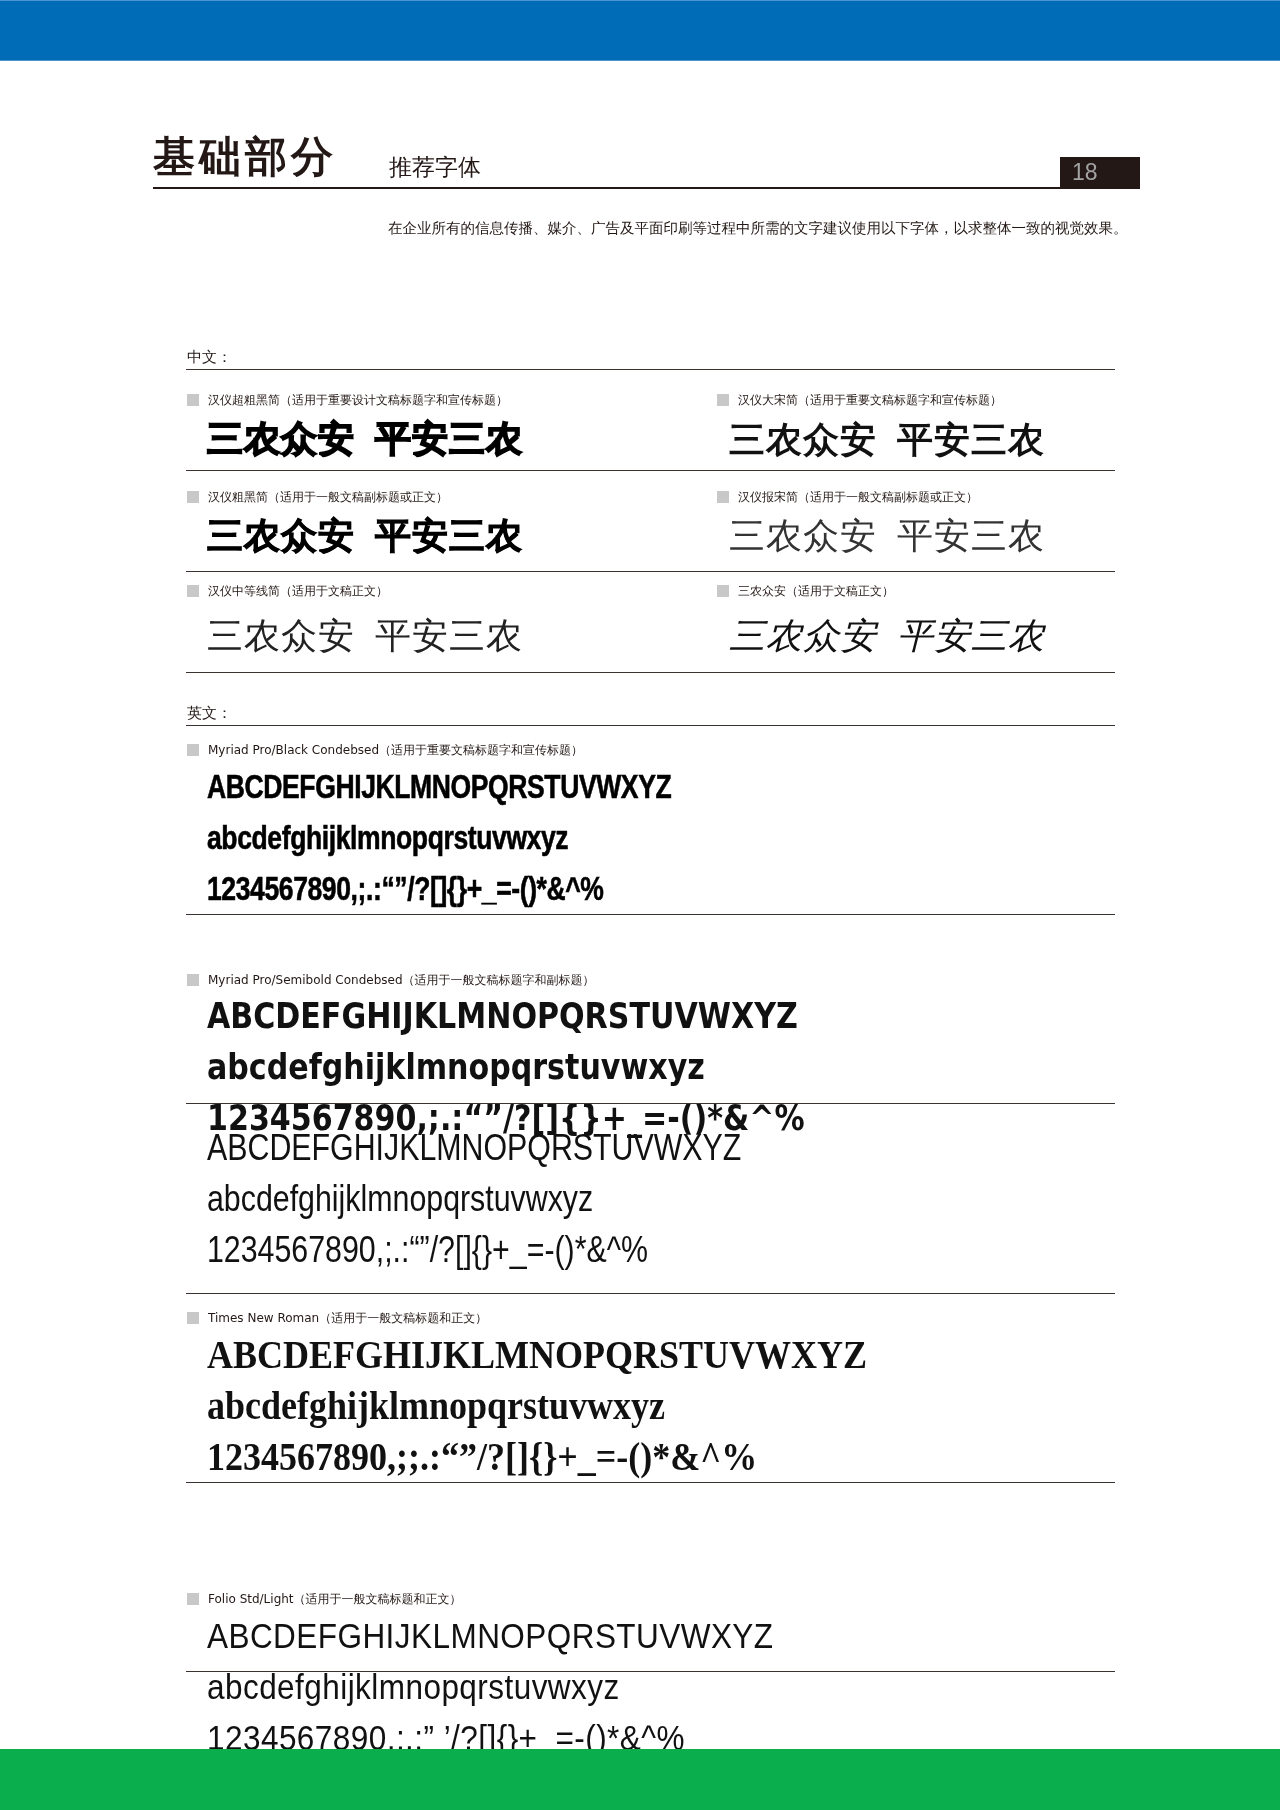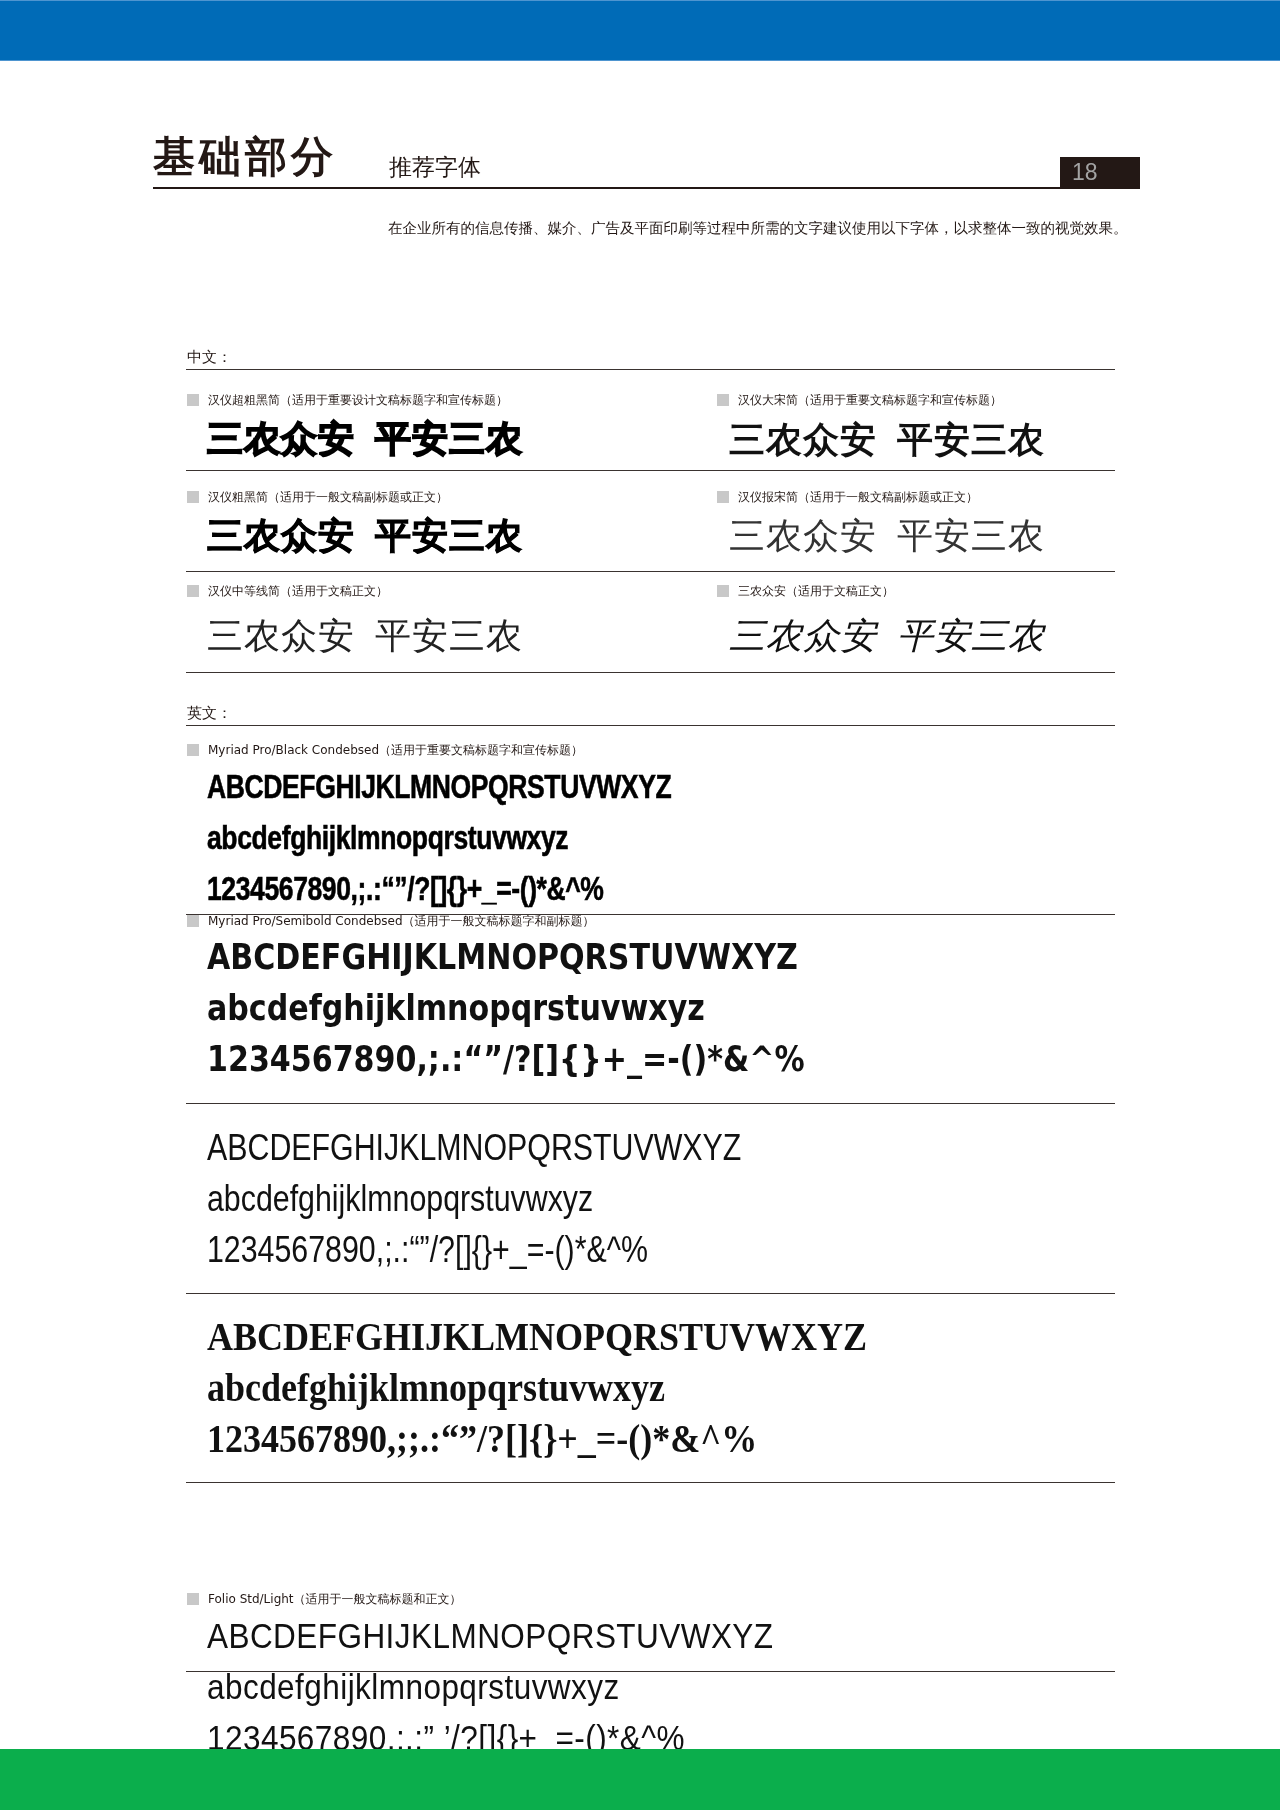--- a/index.html
+++ b/index.html
@@ -113,39 +113,43 @@
   <div class="font-name">
       <span class="bullet"></span>
       <span>Myriad Pro/Black Condebsed（适用于重要文稿标题字和宣传标题）</span>
     </div>
   <div class="en-line en-black first">ABCDEFGHIJKLMNOPQRSTUVWXYZ</div>
   <div class="en-line en-black">abcdefghijklmnopqrstuvwxyz</div>
   <div class="en-line en-black">1234567890,;.:“”/?[]{}+_=-()*&amp;^%</div>
 </div>
 <div class="rule" style="top:914px;"></div>
 
-<div class="font-block" style="left:187px; top:912px;">
+<div class="font-block" style="left:187px; top:971px;">
   <div class="font-name">
       <span class="bullet"></span>
       <span>Myriad Pro/Semibold Condebsed（适用于一般文稿标题字和副标题）</span>
     </div>
   <div class="en-line en-semi first">ABCDEFGHIJKLMNOPQRSTUVWXYZ</div>
   <div class="en-line en-semi">abcdefghijklmnopqrstuvwxyz</div>
   <div class="en-line en-semi">1234567890,;.:“”/?[]{}+_=-()*&amp;^%</div>
 </div>
 <div class="rule" style="top:1103px;"></div>
 
 <div class="font-block" style="left:187px; top:1120px;">
   <div class="en-line en-arial first">ABCDEFGHIJKLMNOPQRSTUVWXYZ</div>
   <div class="en-line en-arial">abcdefghijklmnopqrstuvwxyz</div>
   <div class="en-line en-arial">1234567890,;.:“”/?[]{}+_=-()*&amp;^%</div>
 </div>
 <div class="rule" style="top:1293px;"></div>
 
 <div class="font-block" style="left:187px; top:1309px;">
+  <div class="font-name">
+      <span class="bullet"></span>
+      <span>Times New Roman（适用于一般文稿标题和正文）</span>
+    </div>
   <div class="en-line en-times first">ABCDEFGHIJKLMNOPQRSTUVWXYZ</div>
   <div class="en-line en-times">abcdefghijklmnopqrstuvwxyz</div>
   <div class="en-line en-times">1234567890,;;.:“”/?[]{}+_=-()*&amp;^%</div>
 </div>
 <div class="rule" style="top:1482px;"></div>
 
 <div class="font-block" style="left:187px; top:1569px;margin-top:21px;">
   <div class="font-name">
       <span class="bullet"></span>
       <span>Folio Std/Light（适用于一般文稿标题和正文）</span>

